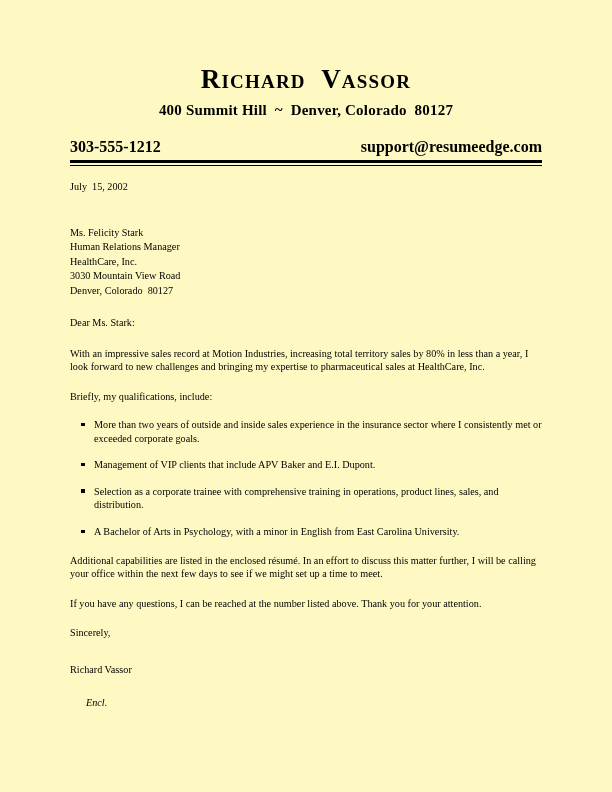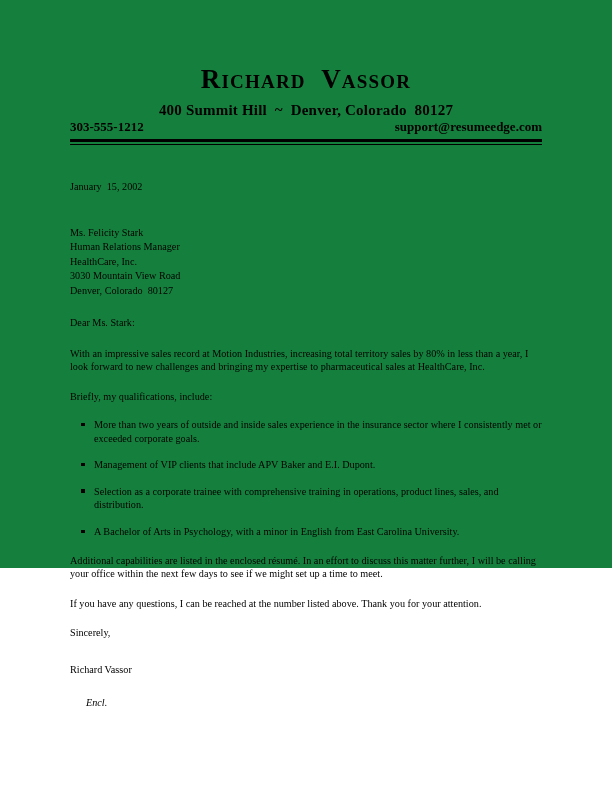--- a/index.html
+++ b/index.html
@@ -13,22 +13,22 @@
     position: relative;
     font-family: "Liberation Serif", "DejaVu Serif", serif;
     color: #000000;
     overflow: hidden;
   }
 
   .page {
     position: absolute;
     left: 0; top: 0;
     width: 612px;
-    height: 568px;
-    background: #15803d;
+    height: 792px;
+    background: #fef9c3;
   }
 
   
   .letterhead {
     position: absolute;
     left: 70px;
     top: 66px;
     width: 472px;
   }
   .lh-name {
@@ -46,22 +46,22 @@
     font-size: 15px;
     font-weight: 700;
     margin-top: 9px;
     letter-spacing: 0.2px;
     white-space: pre;
   }
   .lh-contact {
     display: flex;
     justify-content: space-between;
     align-items: flex-end;
-    margin-top: 0;
-    font-size: 13px;
+    margin-top: 19px;
+    font-size: 16px;
     font-weight: 700;
   }
   .lh-rule-wrap {
     margin-top: 4px;
   }
   .lh-rule-thick {
     height: 2.6px;
     background: #000000;
     width: 100%;
   }
@@ -173,21 +173,21 @@
     </div>
     <div class="lh-rule-wrap">
       <div class="lh-rule-thick"></div>
       <div class="lh-rule-gap"></div>
       <div class="lh-rule-thin"></div>
     </div>
   </div>
 
   <div class="letter-body">
 
-    <div class="date-line">January  15, 2002</div>
+    <div class="date-line">July  15, 2002</div>
 
     <div class="recipient">
       <div>Ms. Felicity Stark</div>
       <div>Human Relations Manager</div>
       <div>HealthCare, Inc.</div>
       <div>3030 Mountain View Road</div>
       <div>Denver, Colorado  80127</div>
     </div>
 
     <div class="salutation">Dear Ms. Stark:</div>

